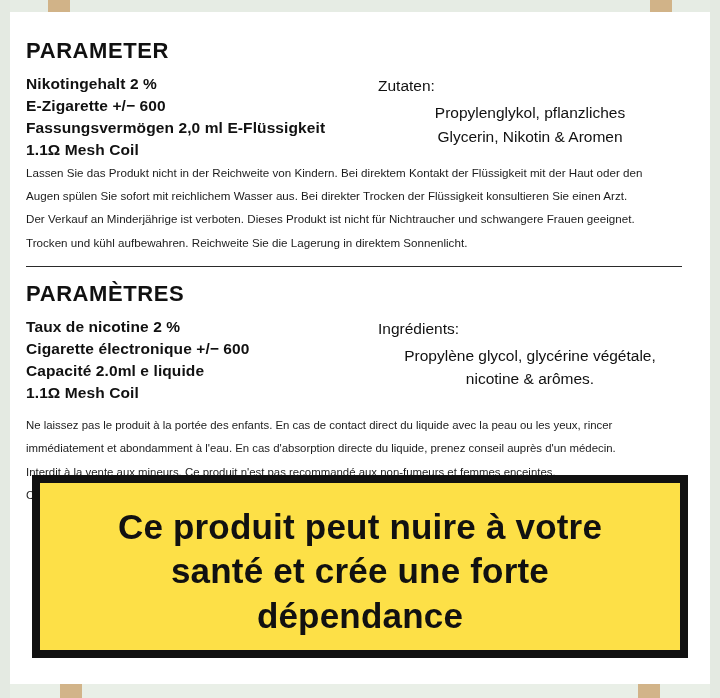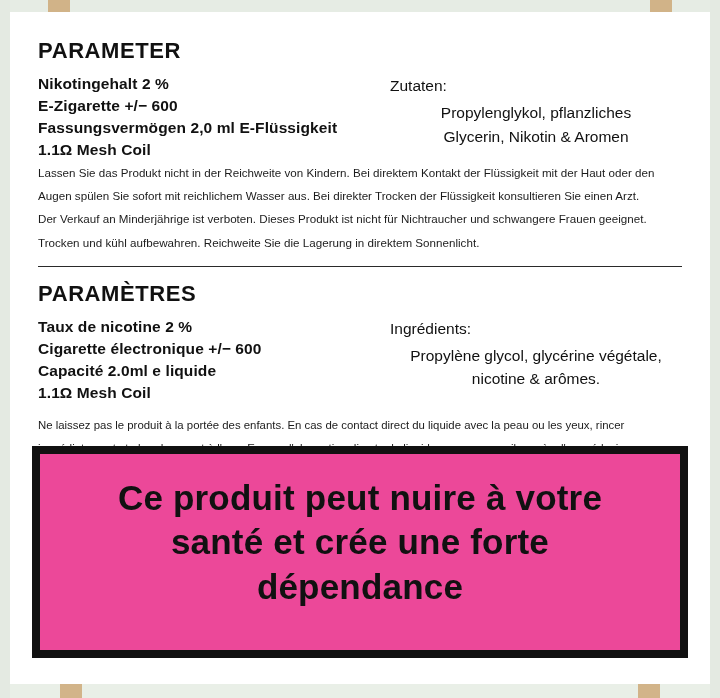--- a/index.html
+++ b/index.html
@@ -55,21 +55,21 @@
     position: absolute;
     left: 10px;
     top: 12px;
     width: 700px;
     height: 672px;
     background: #ffffff;
     box-sizing: border-box;
   }
 
   .content {
-    padding: 26px 28px 0 28px;
+    padding: 26px 28px 0 16px;
     box-sizing: border-box;
   }
 
   .block {
     position: relative;
   }
 
   .heading {
     font-size: 22px;
     font-weight: bold;
@@ -134,23 +134,23 @@
     color: #1b1b1b;
   }
   .fr-warn .ln { display: block; }
 
   .health-warning {
     position: absolute;
     left: 22px;
     right: 22px;
     bottom: 26px;
     border: 8px solid #111;
-    background: #ec4899;
-    box-sizing: border-box;
-    padding: 22px 16px 40px 16px;
+    background: #fde047;
+    box-sizing: border-box;
+    padding: 22px 16px 11px 16px;
     text-align: center;
   }
   .health-warning .hw-line {
     display: block;
     font-size: 35px;
     font-weight: bold;
     color: #111;
     line-height: 1.28;
     letter-spacing: .2px;
   }

